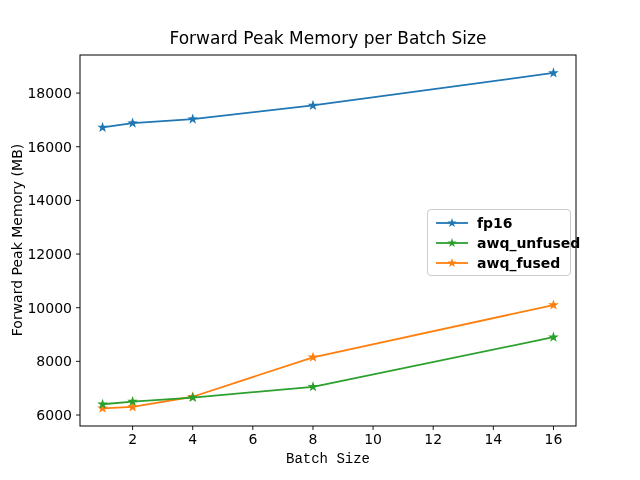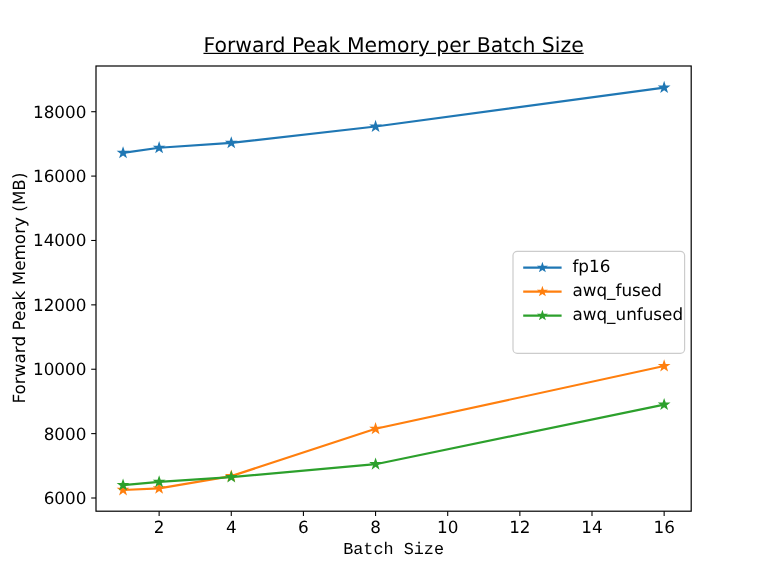--- a/index.html
+++ b/index.html
@@ -3,34 +3,34 @@
 <meta charset="utf-8">
 <style>
   html,body{margin:0;padding:0;background:#fff;}
   .figure{
     position:relative;width:640px;height:480px;background:#ffffff;
     font-family:"DejaVu Sans",sans-serif;color:#000;overflow:hidden;
   }
   .figure svg{position:absolute;left:0;top:0;}
   .chart-title{
     position:absolute;left:80px;top:28px;width:496px;text-align:center;
-    font-size:17px;color:#000;text-decoration:underline;
+    font-size:17px;color:#000;
   }
   .xlabel{
     position:absolute;left:80px;top:451px;width:496px;text-align:center;
     font-size:14px;color:#000;font-family:Liberation Mono, monospace;
   }
   .ylabel{
     position:absolute;left:17px;top:240px;font-size:14px;color:#000;
     transform:translate(-50%,-50%) rotate(-90deg);white-space:nowrap;
   }
   .legend{
-    position:absolute;left:427px;top:209px;width:144px;height:86px;
+    position:absolute;left:427px;top:209px;width:144px;height:67px;
     background:rgba(255,255,255,0.85);border:1px solid #cccccc;border-radius:4px;
-    box-sizing:border-box;padding:3px 12px 0 7px;
+    box-sizing:border-box;padding:3px 12px 0 7px;font-weight:bold;
   }
   .legend-row{display:flex;align-items:center;height:20px;}
   .legend-row svg{position:static;margin-right:8px;flex:0 0 auto;}
   .legend-row span{font-size:14px;line-height:20px;white-space:nowrap;}
 </style>
 </head>
 <body>
 
 <div class="figure">
   <svg id="plot" width="640" height="480">
@@ -90,26 +90,26 @@
   <div class="legend" id="legend">
       <div class="legend-row">
         <svg width="34" height="16">
           <line x1="1" y1="8" x2="33" y2="8" stroke="#1f77b4" stroke-width="1.8"></line>
           <polygon points="17.00,3.10 18.12,6.46 21.66,6.49 18.81,8.59 19.88,11.96 17.00,9.90 14.12,11.96 15.19,8.59 12.34,6.49 15.88,6.46" fill="#1f77b4"></polygon>
         </svg>
         <span>fp16</span>
       </div>
       <div class="legend-row">
         <svg width="34" height="16">
+          <line x1="1" y1="8" x2="33" y2="8" stroke="#2ca02c" stroke-width="1.8"></line>
+          <polygon points="17.00,3.10 18.12,6.46 21.66,6.49 18.81,8.59 19.88,11.96 17.00,9.90 14.12,11.96 15.19,8.59 12.34,6.49 15.88,6.46" fill="#2ca02c"></polygon>
+        </svg>
+        <span>awq_unfused</span>
+      </div>
+      <div class="legend-row">
+        <svg width="34" height="16">
           <line x1="1" y1="8" x2="33" y2="8" stroke="#ff7f0e" stroke-width="1.8"></line>
           <polygon points="17.00,3.10 18.12,6.46 21.66,6.49 18.81,8.59 19.88,11.96 17.00,9.90 14.12,11.96 15.19,8.59 12.34,6.49 15.88,6.46" fill="#ff7f0e"></polygon>
         </svg>
         <span>awq_fused</span>
       </div>
-      <div class="legend-row">
-        <svg width="34" height="16">
-          <line x1="1" y1="8" x2="33" y2="8" stroke="#2ca02c" stroke-width="1.8"></line>
-          <polygon points="17.00,3.10 18.12,6.46 21.66,6.49 18.81,8.59 19.88,11.96 17.00,9.90 14.12,11.96 15.19,8.59 12.34,6.49 15.88,6.46" fill="#2ca02c"></polygon>
-        </svg>
-        <span>awq_unfused</span>
-      </div>
     </div>
 </div>
 
 </body></html>

